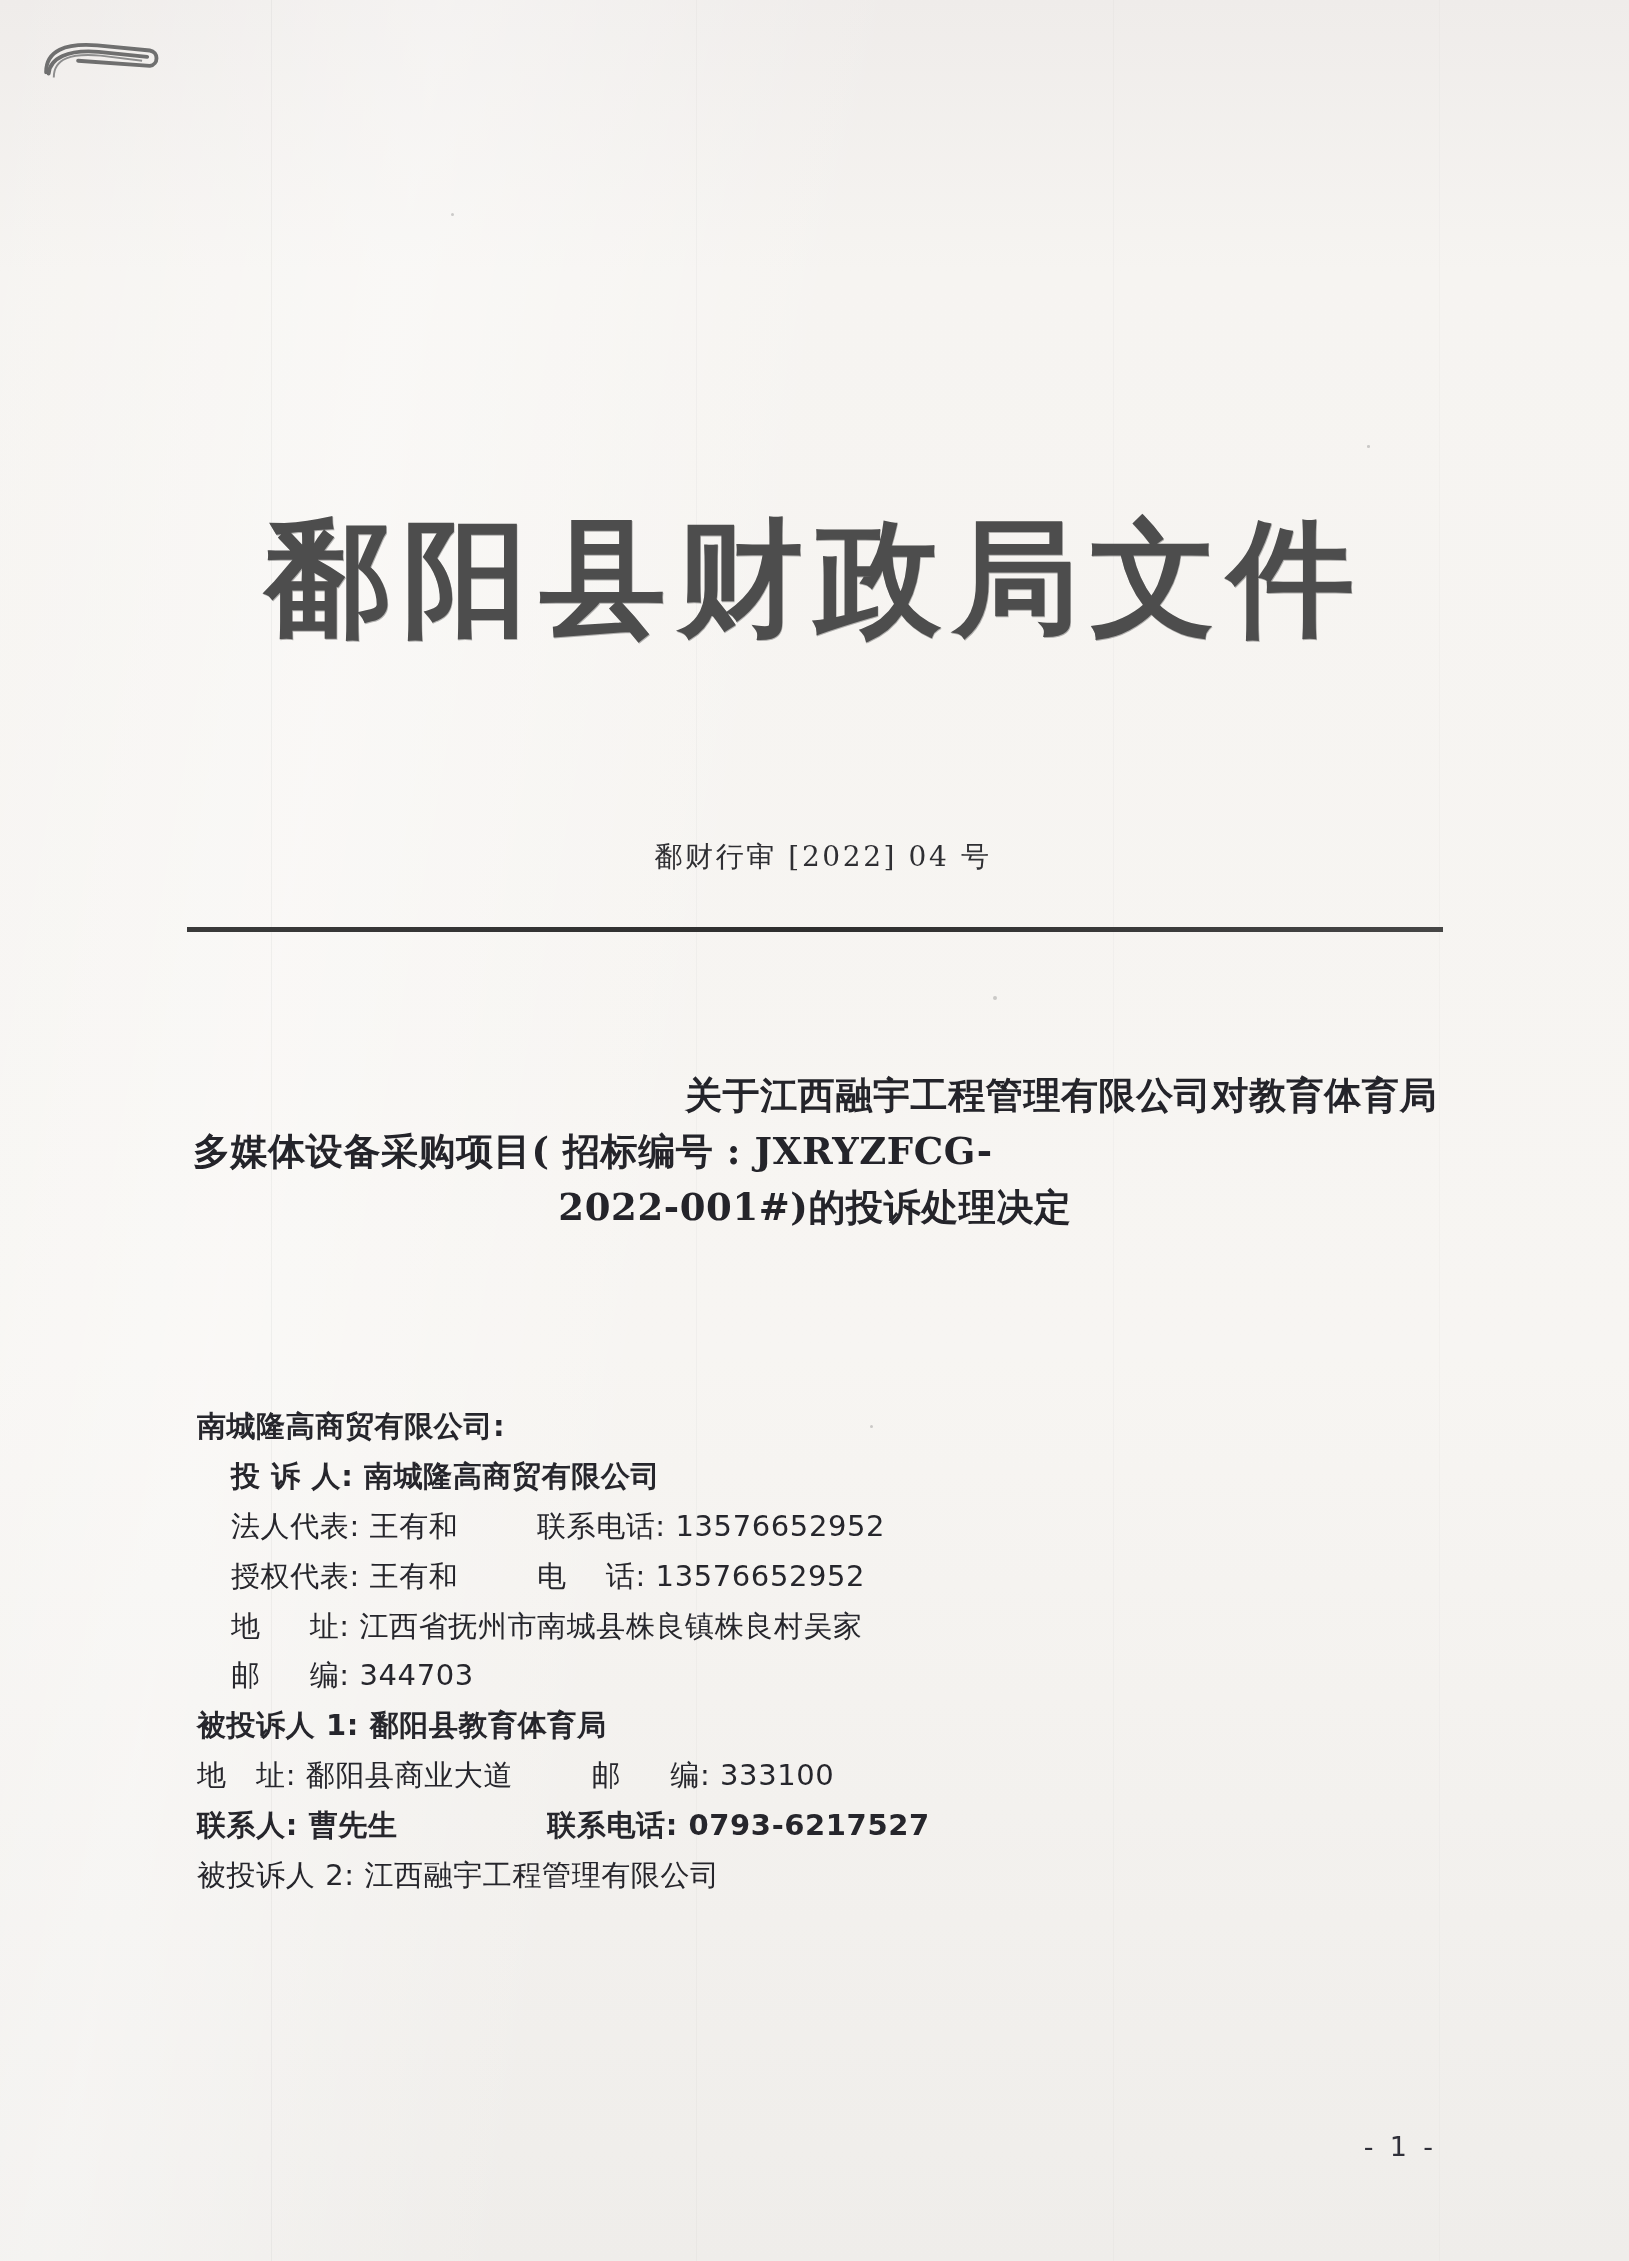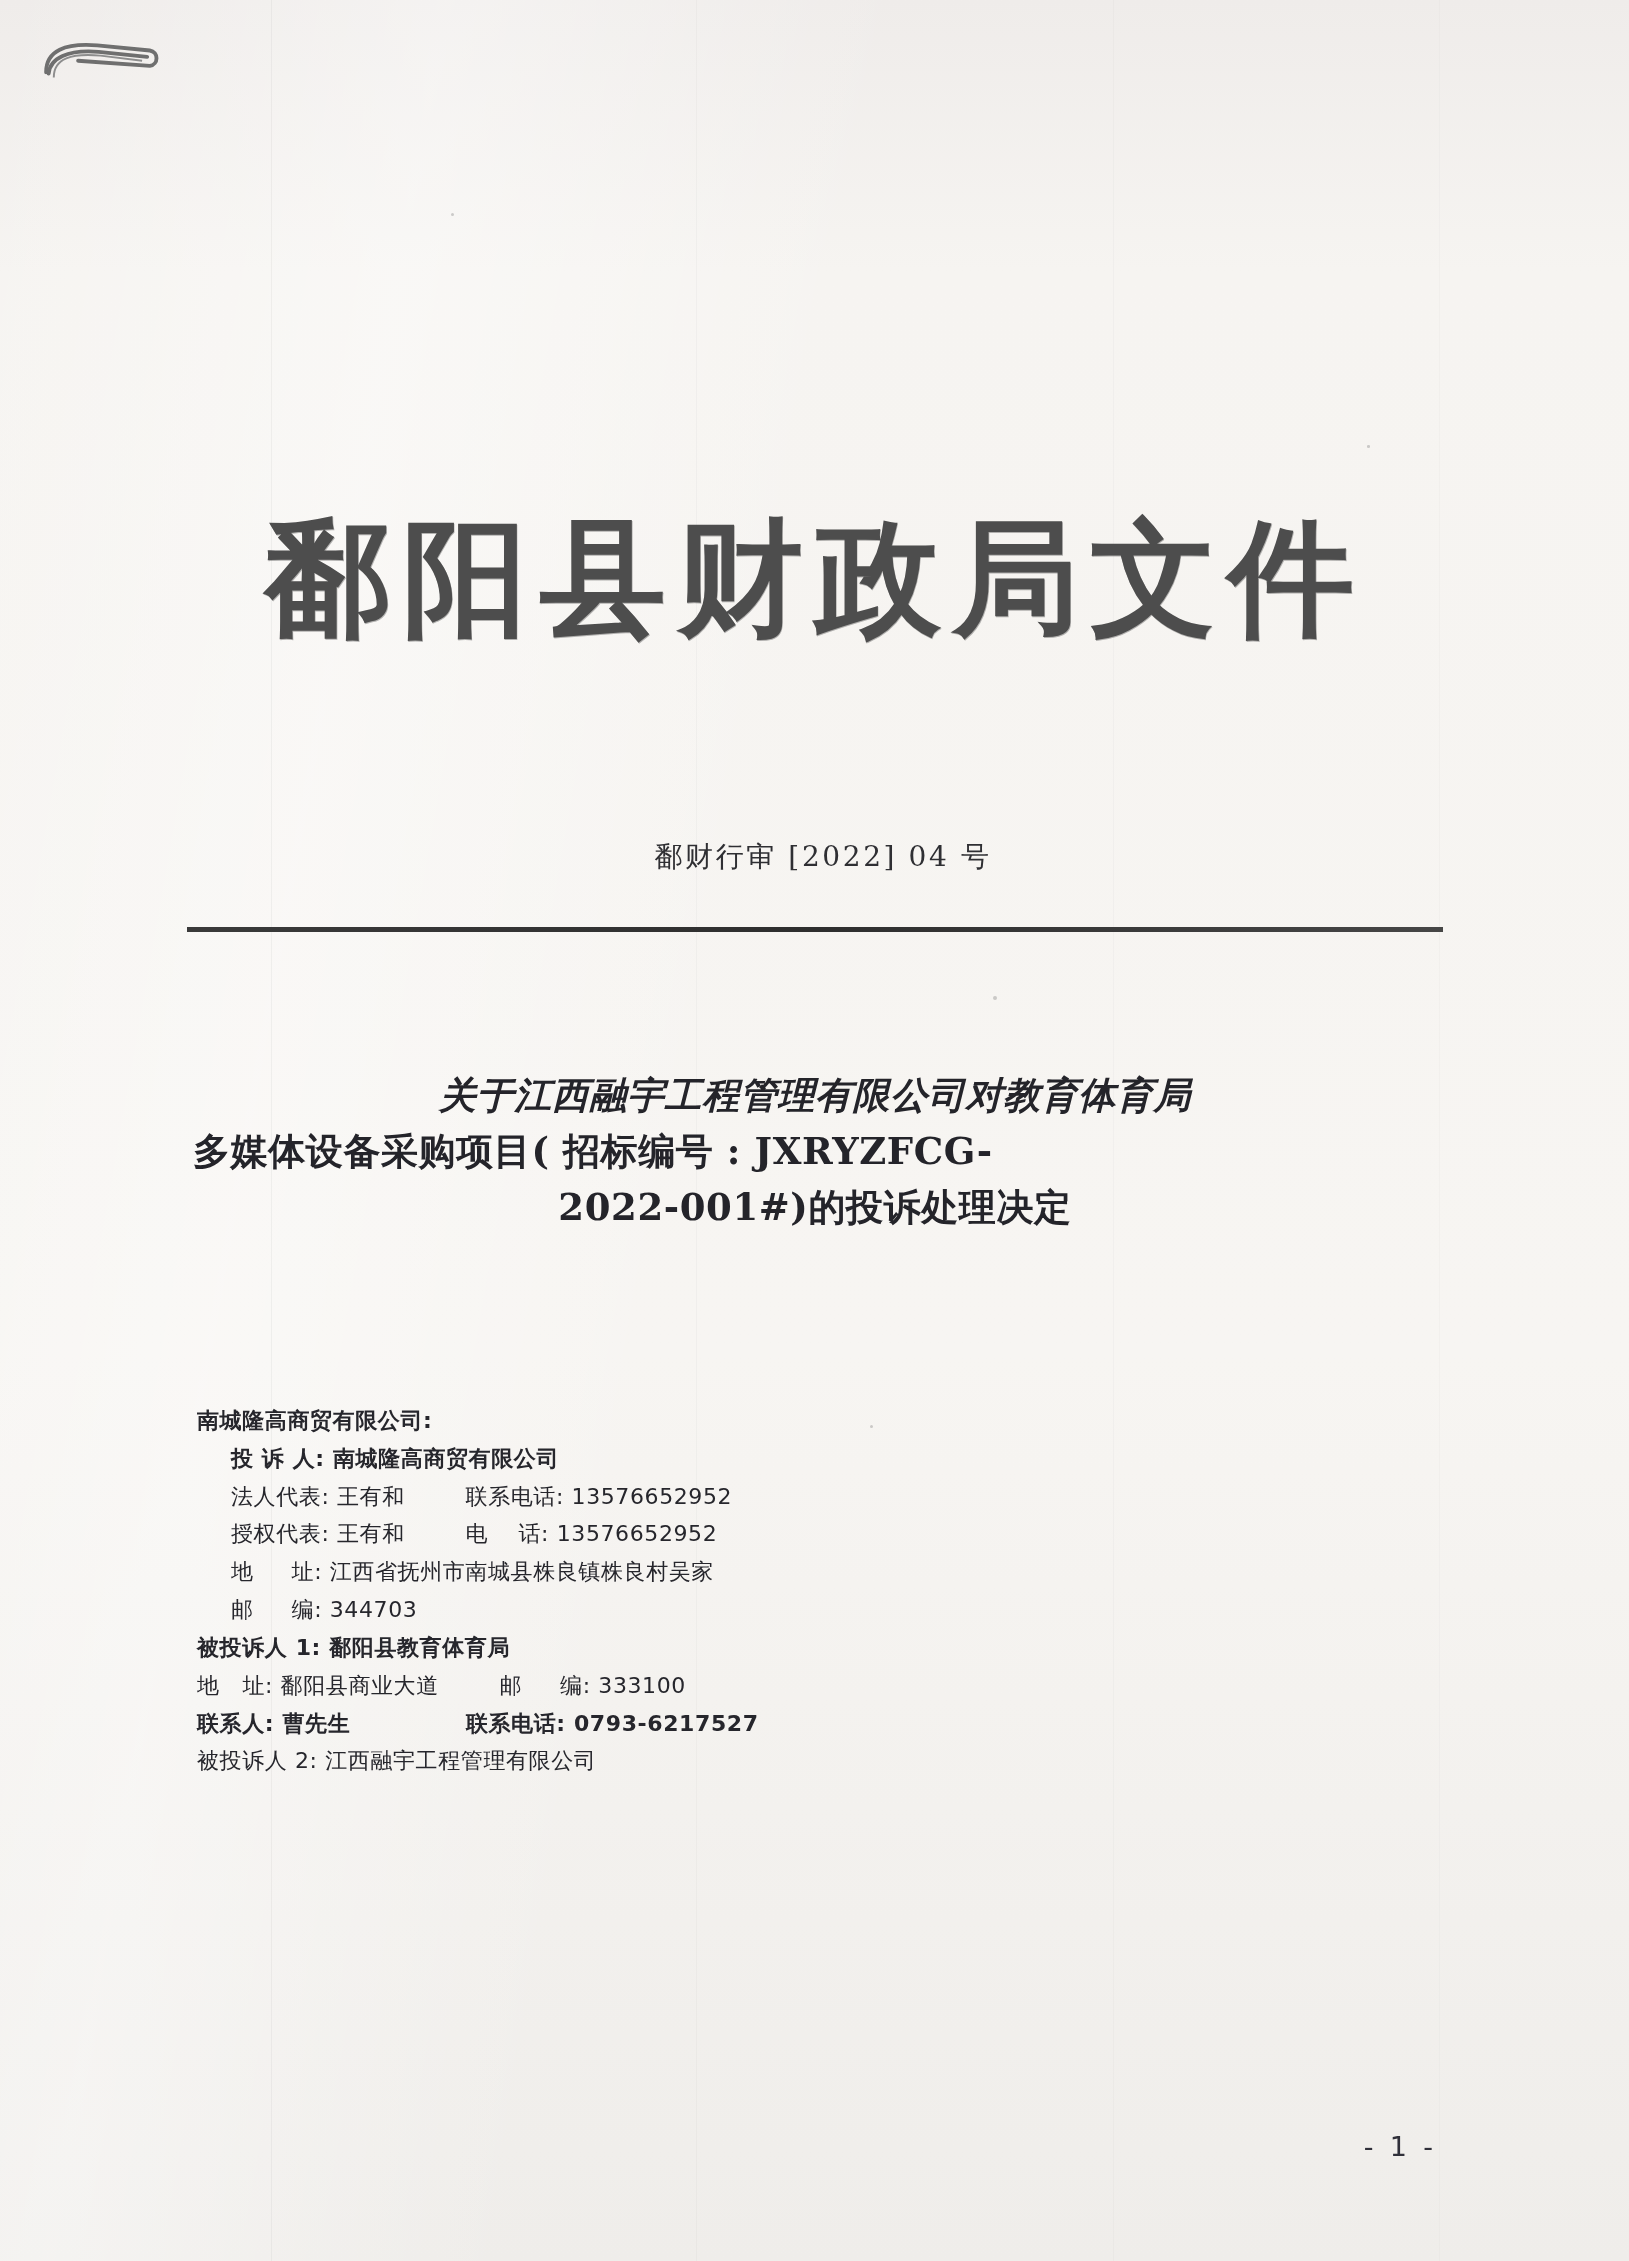--- a/index.html
+++ b/index.html
@@ -98,31 +98,31 @@
     top: 1067px;
     text-align: center;
     font-family: "DejaVu Serif", serif;
     font-weight: bold;
     font-size: 37px;
     line-height: 1.52;
     color: #24242a;
     letter-spacing: 0.6px;
   }
   .title-line { white-space: nowrap; }
-  .title-line.l1 { text-align: center; font-style: italic; }
+  .title-line.l1 { text-align: right; }
   .title-line.l2 { text-align: left; }
   .title-line.l3 { text-align: center; }
 
   .body-block {
     position: absolute;
     left: 197px;
     right: 155px;
     top: 1402px;
     font-family: "DejaVu Sans", sans-serif;
-    font-size: 22px;
+    font-size: 29px;
     color: #26262c;
     line-height: 1.72;
   }
   .bl {
     white-space: pre;
     letter-spacing: 0.6px;
   }
   .bl.bold { font-weight: bold; }
   .bl.indent { padding-left: 34px; }
 

